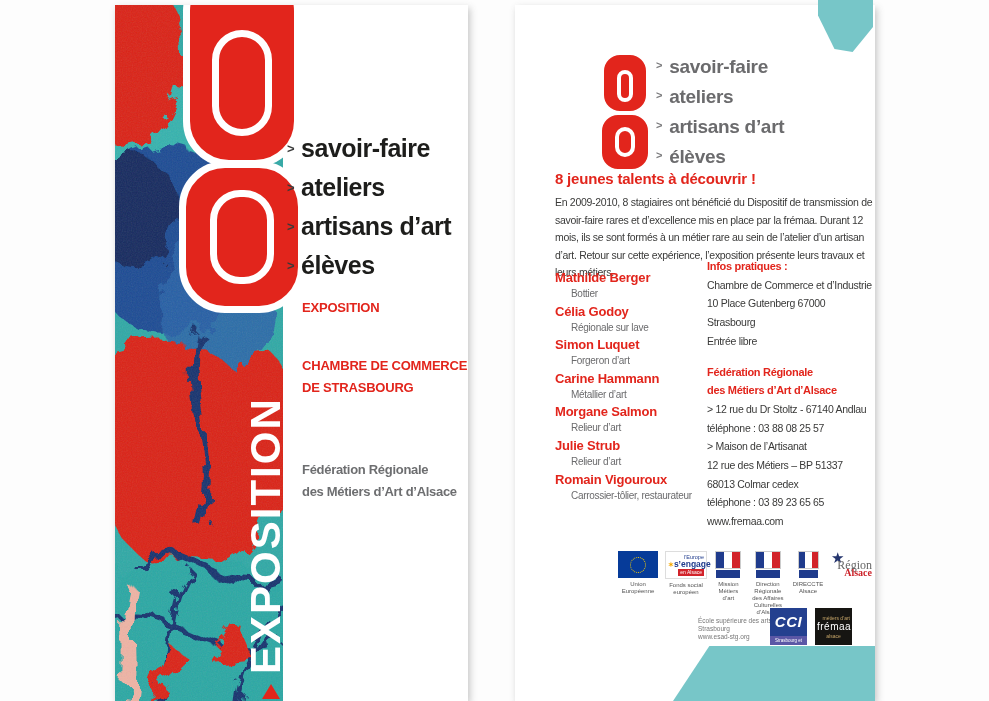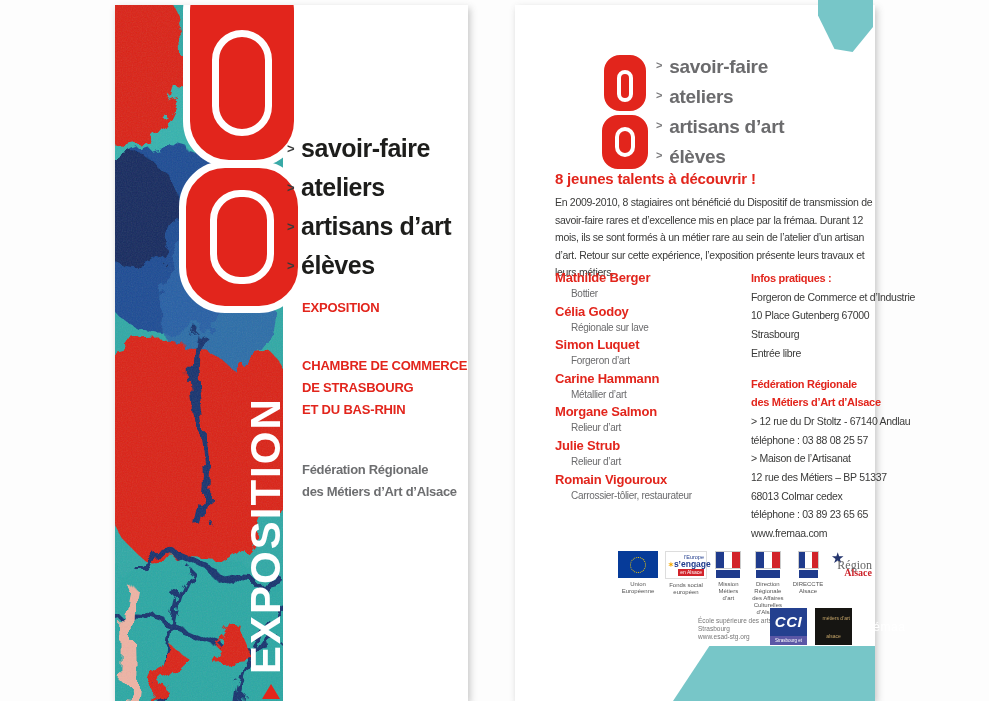--- a/index.html
+++ b/index.html
@@ -52,21 +52,21 @@
   .kw-right{position:absolute;left:141px;top:48px;color:#6b6b6d;font-size:19px;font-weight:600;letter-spacing:-0.3px;line-height:28px;white-space:nowrap;}
 
   .headline{position:absolute;left:40px;top:165px;color:#e2251c;font-size:15px;font-weight:700;letter-spacing:-0.2px;}
   .intro{position:absolute;left:40px;top:189px;width:322px;color:#3a3a39;font-size:10.5px;letter-spacing:-0.3px;line-height:17.5px;}
 
   .artisans{position:absolute;left:40px;top:264px;width:150px;}
   .artisan{height:33.6px;}
   .artisan .nm{color:#e2251c;font-size:13px;font-weight:700;letter-spacing:-0.2px;line-height:17px;white-space:nowrap;}
   .artisan .cr{color:#6b6b6d;font-size:10px;letter-spacing:-0.3px;line-height:15px;margin-left:16px;white-space:nowrap;}
 
-  .infocol{position:absolute;left:192px;top:264px;width:166px;font-size:10.5px;letter-spacing:-0.3px;color:#3a3a39;line-height:18.7px;margin-left:44px;}
+  .infocol{position:absolute;left:192px;top:252px;width:166px;font-size:10.5px;letter-spacing:-0.3px;color:#3a3a39;line-height:18.7px;}
   .infocol .rt{color:#e2251c;font-weight:700;font-size:11px;}
   .infocol .spacer{height:12px;}
 
   .logos-row{position:absolute;left:103px;top:546px;width:256px;display:flex;gap:7px;align-items:flex-start;}
   .logo-item{display:flex;flex-direction:column;align-items:center;}
   .logo-label{font-size:6px;line-height:7px;color:#555;text-align:center;margin-top:3px;}
   .eu-flag{width:40px;height:27px;background:#063b99;display:flex;align-items:center;justify-content:center;}
   .eu-stars{width:14px;height:14px;border-radius:50%;border:1.6px dotted #ffd200;}
   .fse-box{width:42px;height:28px;border:1px solid #ddd;box-sizing:border-box;padding:1px 2px;display:flex;flex-direction:column;justify-content:center;}
   .fse-l1{font-size:5.5px;color:#1f3b8c;text-align:right;line-height:6px;}
@@ -81,21 +81,21 @@
   .region-box .star{position:absolute;left:1px;top:-2px;font-size:15px;color:#24356e;}
   .region-box .r1{position:absolute;right:2px;top:7px;font-family:"Liberation Serif",serif;font-size:12px;color:#666;}
   .region-box .r2{position:absolute;right:2px;top:16px;font-family:"Liberation Serif",serif;font-size:10px;font-weight:700;color:#cc2229;}
 
   .school{position:absolute;left:183px;top:612px;font-size:6.5px;line-height:8px;color:#777;}
   .cci{position:absolute;left:255px;top:603px;width:37px;height:37px;background:#24408f;display:flex;flex-direction:column;}
   .cci .cci-txt{flex:1;color:#fff;font-size:15px;font-weight:700;font-style:italic;text-align:center;line-height:27px;letter-spacing:.5px;}
   .cci .cci-sub{height:9px;background:#5b57a6;color:#fff;font-size:4.5px;text-align:center;line-height:9px;overflow:hidden;}
   .fremaa{position:absolute;left:300px;top:603px;width:37px;height:37px;background:#161512;display:flex;flex-direction:column;justify-content:center;padding:2px;box-sizing:border-box;}
   .fremaa .f-top{font-size:5px;color:#c9a86a;text-align:right;line-height:6px;}
-  .fremaa .f-name{font-size:12px;color:#fff;text-align:center;line-height:12px;letter-spacing:.5px;margin-left:48px;}
+  .fremaa .f-name{font-size:10px;color:#fff;text-align:center;line-height:12px;letter-spacing:.5px;}
   .fremaa .f-bot{font-size:5px;color:#c9a86a;text-align:center;line-height:6px;}
 </style>
 </head>
 <body>
 
 <div class="stage">
 
   <div class="card" id="left-card">
 
     <svg class="artwork" viewBox="0 0 168 696" preserveAspectRatio="none">
@@ -150,21 +150,20 @@
       <div><span class="bullet">&gt;</span><span>élèves</span></div>
     </div>
 
     <div class="red-block" id="event-block">
       <div>EXPOSITION</div>
     </div>
 
     <div class="red-block" id="venue-block">
       <div>CHAMBRE DE COMMERCE</div>
       <div>DE STRASBOURG</div>
-      <div>ET DU BAS-RHIN</div>
     </div>
 
     <div class="gray-block">
       <div>Fédération Régionale</div>
       <div>des Métiers d’Art d’Alsace</div>
     </div>
 
     <div class="v-banner">
       <span class="rot"><span class="tri"></span><span>EXPOSITION</span></span>
     </div>
@@ -219,21 +218,21 @@
         <div class="cr">Relieur d’art</div>
       </div>
       <div class="artisan">
         <div class="nm">Romain Vigouroux</div>
         <div class="cr">Carrossier-tôlier, restaurateur</div>
       </div>
     </div>
 
     <div class="infocol">
       <div class="rt">Infos pratiques :</div>
-      <div>Forgeron de Commerce et d’Industrie</div>
+      <div>Chambre de Commerce et d’Industrie</div>
       <div>10 Place Gutenberg 67000 Strasbourg</div>
       <div>Entrée libre</div>
       <div class="spacer"></div>
       <div class="rt">Fédération Régionale</div>
       <div class="rt">des Métiers d’Art d’Alsace</div>
       <div>&gt; 12 rue du Dr Stoltz - 67140 Andlau</div>
       <div>téléphone : 03 88 08 25 57</div>
       <div>&gt; Maison de l’Artisanat</div>
       <div>12 rue des Métiers – BP 51337</div>
       <div>68013 Colmar cedex</div>

